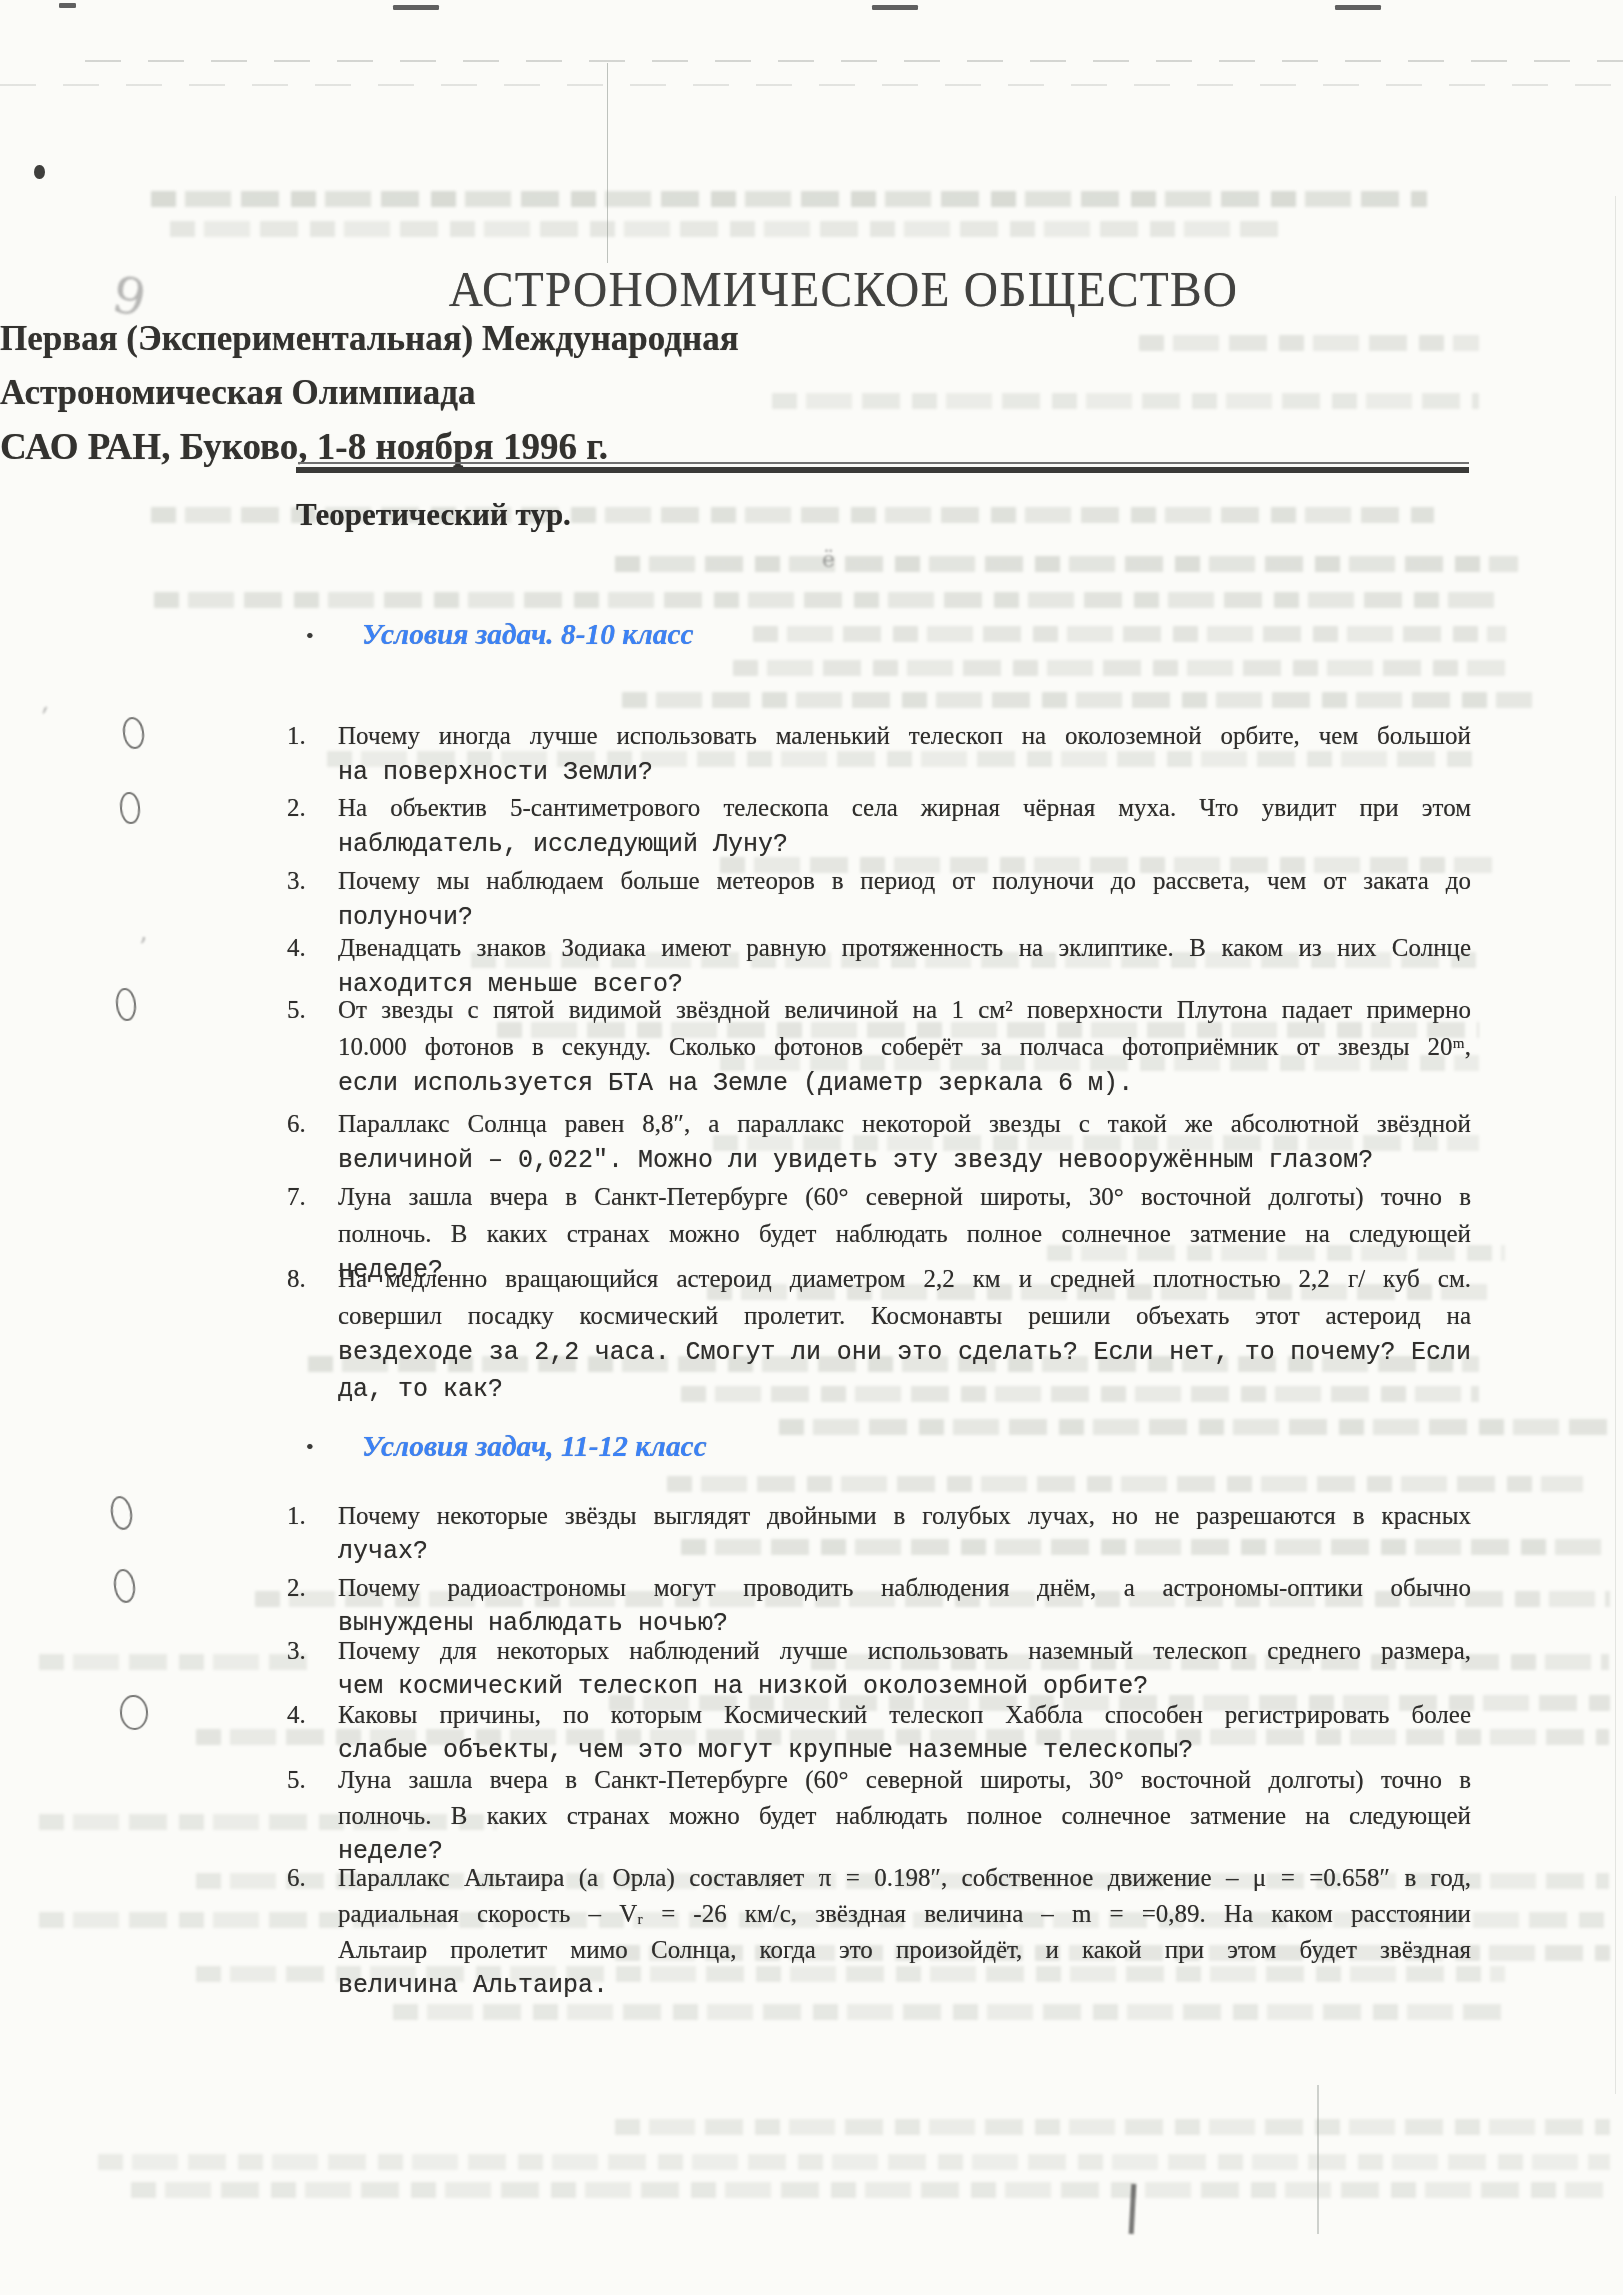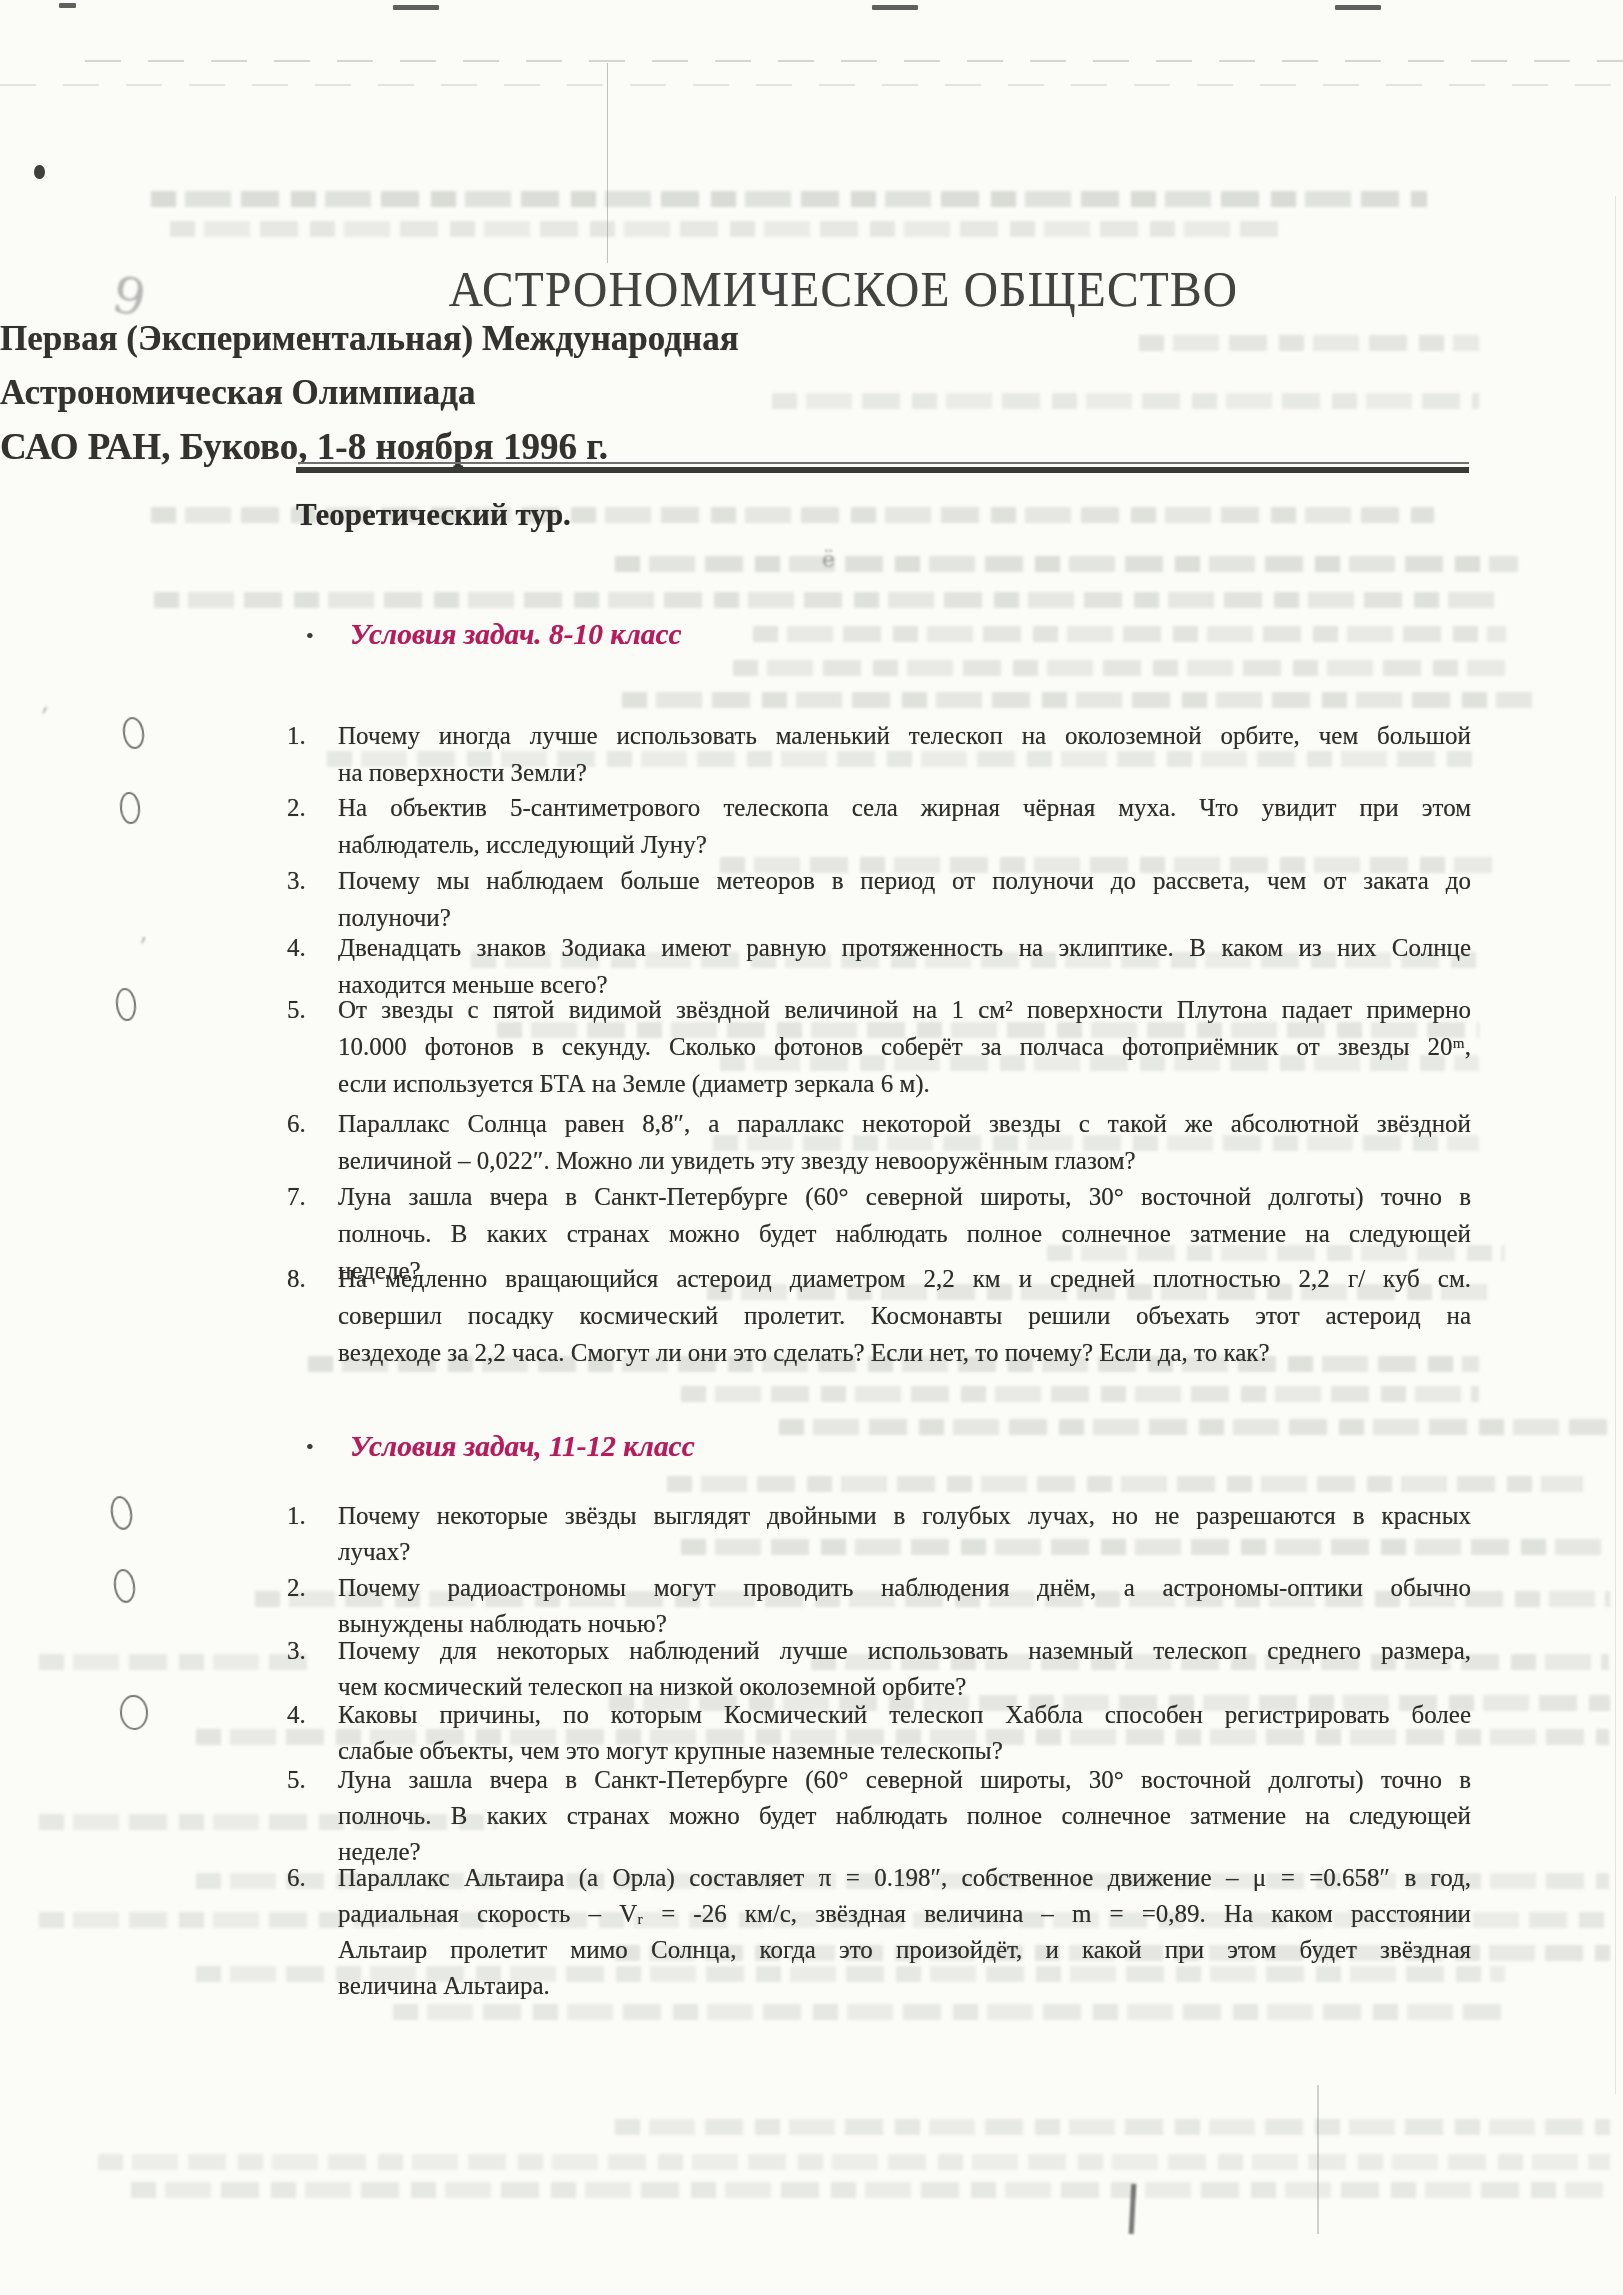--- a/index.html
+++ b/index.html
@@ -28,36 +28,36 @@
   .hdr1{top:319px;} .hdr2{top:373px;} .hdr3{top:425px; font-size:37px;}
   .rule-thin{position:absolute; left:298px; top:462px; width:1171px; height:2px; background:#707070;}
   .rule-thick{position:absolute; left:296px; top:467px; width:1173px; height:5.9px; background:#3a3a38;}
 
   .round-title{
     position:absolute; left:296px; top:497px;
     font-weight:bold; font-size:31px; color:#2c2b29;
   }
 
   
-  .sec-head{position:absolute; left:350px; font-weight:bold; font-style:italic; font-size:29.4px; color:#be185d;}
+  .sec-head{position:absolute; left:362px; font-weight:bold; font-style:italic; font-size:29.4px; color:#3b82f6;}
   .sec-bullet{position:absolute; left:306px; font-size:22px; color:#3a3a38;}
 
   
   .p-item{
     position:absolute; left:287px; width:1184px;
     display:flex; align-items:flex-start;
     font-size:25px; color:#2f2e2c;
   }
   .p-num{flex:0 0 51px; text-align:left;}
   .p-lines{flex:1 1 auto; min-width:0;}
   .tline{
     text-align:justify; text-align-last:justify;
     overflow:hidden;
   }
-  .tline:last-child{ text-align-last:left; }
+  .tline:last-child{ text-align-last:left;font-family:Liberation Mono, monospace; }
   .sec1 .tline, .sec1 .p-num{line-height:37px;}
   .sec2 .tline, .sec2 .p-num{line-height:36px;}
 
   
   .bleed{
     position:absolute; height:15.7px;
     background:repeating-linear-gradient(90deg,
       rgba(125,133,118,.55) 0 25px, rgba(125,133,118,0) 25px 34px,
       rgba(125,133,118,.42) 34px 80px, rgba(125,133,118,0) 80px 90px,
       rgba(125,133,118,.5) 90px 128px, rgba(125,133,118,0) 128px 140px);

